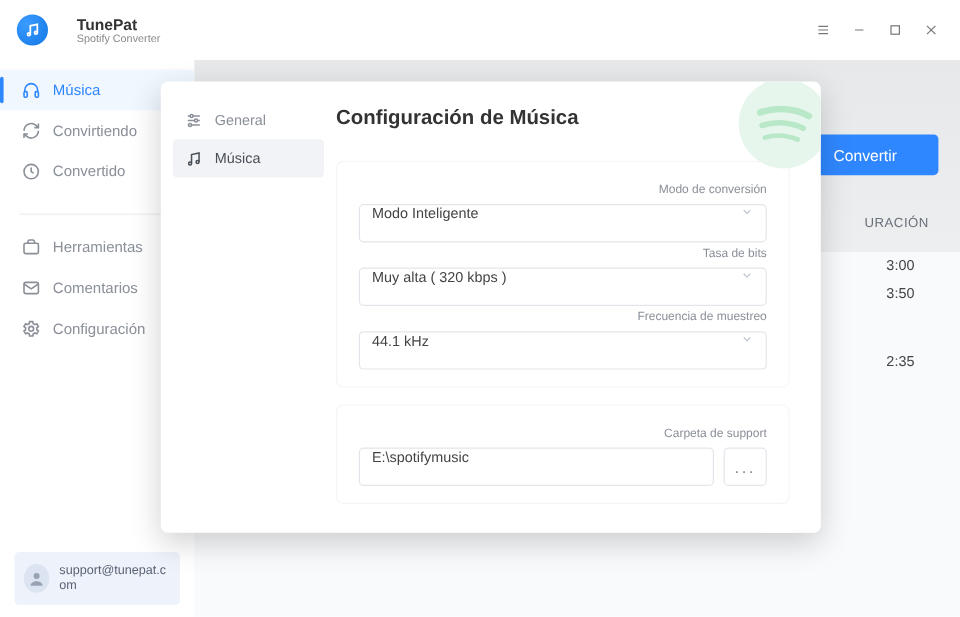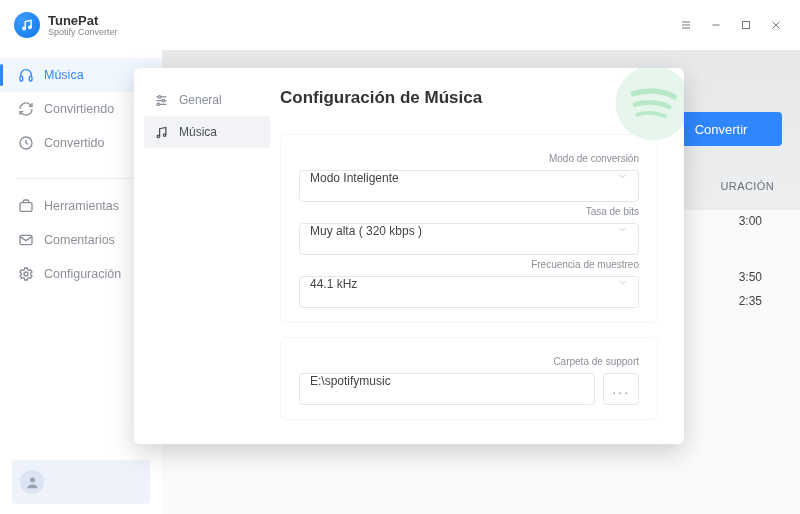--- a/index.html
+++ b/index.html
@@ -1,21 +1,21 @@
 <!DOCTYPE html>
 <html><head>
 <meta charset="utf-8">
 <style>
   * { box-sizing: border-box; margin: 0; padding: 0; font-family: "Segoe UI", Arial, sans-serif; }
   html, body { width: 800px; height: 514px; overflow: hidden; background: #fff; }
   .app { width: 800px; height: 514px; position: relative; display: flex; flex-direction: column; }
 
   
   .titlebar { height: 50px; display: flex; align-items: center; padding: 0 10px 0 14px; }
-  .logo-wrap { display: flex; align-items: center; gap: 8px; }
+  .logo-wrap { display: flex; align-items: center; gap: 24px; }
   .logo-circle { width: 26px; height: 26px; border-radius: 50%; background: radial-gradient(circle at 30% 30%, #3b9cff, #1277e6); display: flex; align-items: center; justify-content: center; }
   .logo-circle svg { width: 14px; height: 14px; }
   .brand-name { font-size: 13px; font-weight: 600; color: #333; }
   .brand-sub  { font-size: 9px; color: #888; margin-top: -1px; }
   .winbtns { margin-left: auto; display: flex; gap: 2px; }
   .winbtn  { width: 28px; height: 28px; display: flex; align-items: center; justify-content: center; color: #777; cursor: pointer; border-radius: 2px; }
   .winbtn svg { width: 12px; height: 12px; }
 
   
   .body { flex: 1; display: flex; min-height: 0; }
@@ -30,21 +30,21 @@
   .support-box { margin: auto 12px 10px 12px; background: #eef3fb; border-radius: 4px; height: 44px; display: flex; align-items: center; gap: 8px; padding: 0 8px; }
   .avatar-ic { width: 24px; height:24px; border-radius:50%; background:#dbe4f0; display:flex; align-items:center; justify-content:center; color:#97a2b3; }
   .support-text { font-size: 10.5px; color: #5a6374; line-height: 1.25; word-break: break-all; }
 
   
   .content { flex:1; position: relative; background: #f9fafc; }
   .hero { position:absolute; left:0; right:0; top:0; height:160px; background: linear-gradient(#e6e8ea,#eceeef); }
   .convert-btn { position:absolute; top:62px; right:18px; width:122px; height:34px; background:#2f87ff; color:#fff; font-size:13px; border-radius:4px; display:flex; align-items:center; justify-content:center; cursor:pointer; }
   .dur-col { position:absolute; right:26px; top:130px; font-size:11px; color:#6a7079; letter-spacing:.4px; }
   .dur-val { position:absolute; right:38px; font-size:12px; color:#444; }
-  .dv1{top:164px} .dv2{top:220px} .dv3{top:244px}
+  .dv1{top:164px} .dv2{top:187px} .dv3{top:244px}
 
   
   .modal-overlay { position:absolute; left:0; top:0; width:800px; height:514px; background:rgba(0,0,0,0); pointer-events:none; }
   .modal { position:absolute; left:134px; top:68px; width:550px; height:376px; background:#fff; border-radius:6px; box-shadow:0 8px 26px rgba(0,0,0,0.18); display:flex; pointer-events:auto; overflow:hidden; }
   .modal-close { position:absolute; top:10px; right:12px; color:#999; cursor:pointer; }
   .modal-close svg{width:14px;height:14px;}
 
   .msidebar { width:146px; padding:16px 10px; }
   .mtab { height:32px; border-radius:4px; display:flex; align-items:center; gap:10px; padding:0 10px; font-size:12px; color:#8a8f98; cursor:pointer; }
   .mtab.active{ background:#f1f3f6; color:#4a4f57; }
@@ -176,20 +176,21 @@
         </div>
       </div>
 
       <div class="support-box">
         <div class="avatar-ic">
           <svg viewBox="0 0 24 24" fill="currentColor" width="15" height="15">
               <circle cx="12" cy="8" r="4"></circle>
               <path d="M4 21c0-4 4-6 8-6s8 2 8 6"></path>
             </svg>
         </div>
+        <div class="support-text">support@tunepat.com</div>
       </div>
     </div>
 
     <div class="content">
       <div class="hero"></div>
       <div class="convert-btn">Convertir</div>
       <div class="dur-col">URACIÓN</div>
       <div class="dur-val dv1">3:00</div>
       <div class="dur-val dv2">3:50</div>
       <div class="dur-val dv3">2:35</div>

